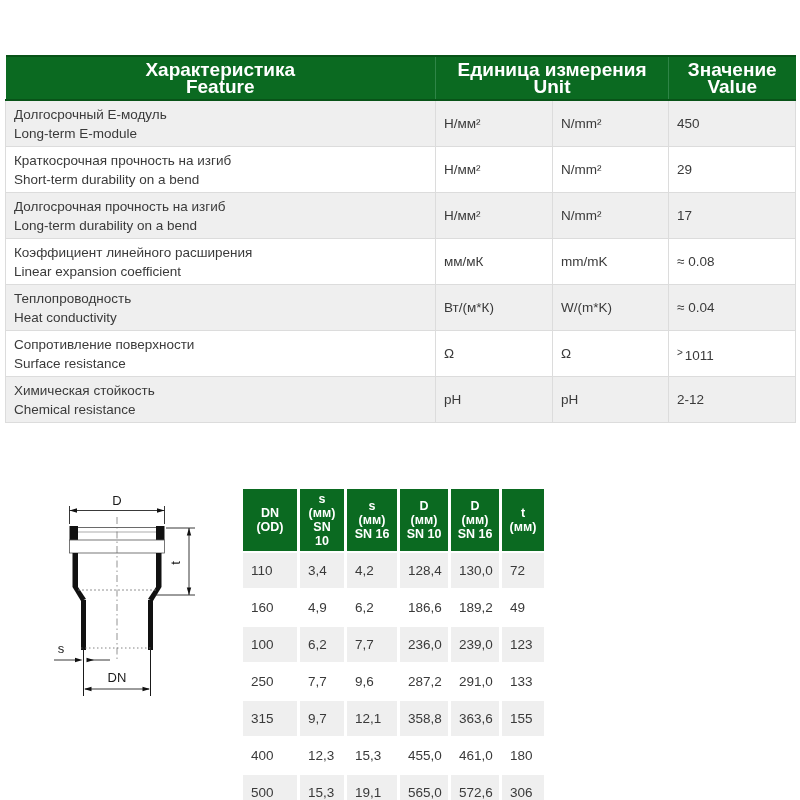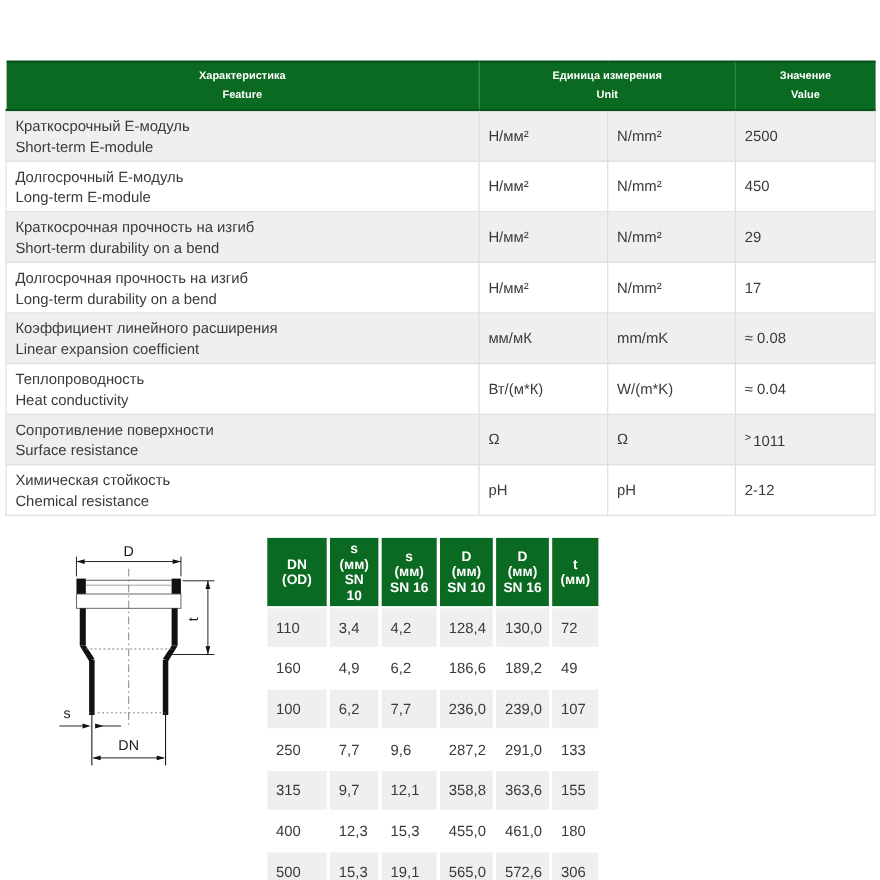--- a/index.html
+++ b/index.html
@@ -19,21 +19,21 @@
   }
   table.props th {
     background: #0b6a21;
     color: #ffffff; font-weight: bold;
     text-align: center; vertical-align: middle;
     height: 38px; padding: 2px 4px;
     white-space: pre-line;
     border-top: 2px solid #085318;
     border-bottom: 2px solid #085318;
     border-left: 1px solid #2f8547;
-    font-size: 10px; line-height: 17px;
+    font-size: 19px; line-height: 17px;
   }
   table.props th:first-child { border-left: none; }
   table.props td {
     border: 1px solid #dcdcdc;
     vertical-align: middle;
     height: 41px;
     padding: 2px 6px 2px 8px;
   }
   table.props tbody tr:nth-child(odd) td { background: #efefef; }
   table.props tbody tr:nth-child(even) td { background: #ffffff; }
@@ -83,29 +83,20 @@
       <tr>
         <th>Характеристика
 Feature</th>
         <th colspan="2">Единица измерения
 Unit</th>
         <th>Значение
 Value</th>
       </tr>
     </thead>
     <tbody id="props-body">
-        <tr>
-          <td>
-            <span class="feature-ru">Краткосрочный Е-модуль</span>
-            <span class="feature-en">Short-term E-module</span>
-          </td>
-          <td class="unit-cell">Н/мм²</td>
-          <td class="unit-cell">N/mm²</td>
-          <td class="value-cell">2500</td>
-        </tr>
         <tr>
           <td>
             <span class="feature-ru">Долгосрочный Е-модуль</span>
             <span class="feature-en">Long-term E-module</span>
           </td>
           <td class="unit-cell">Н/мм²</td>
           <td class="unit-cell">N/mm²</td>
           <td class="value-cell">450</td>
         </tr>
         <tr>
@@ -276,21 +267,21 @@
           <td>186,6</td>
           <td>189,2</td>
           <td>49</td>
         </tr>
         <tr>
           <td>100</td>
           <td>6,2</td>
           <td>7,7</td>
           <td>236,0</td>
           <td>239,0</td>
-          <td>107</td>
+          <td>123</td>
         </tr>
         <tr>
           <td>250</td>
           <td>7,7</td>
           <td>9,6</td>
           <td>287,2</td>
           <td>291,0</td>
           <td>133</td>
         </tr>
         <tr>

